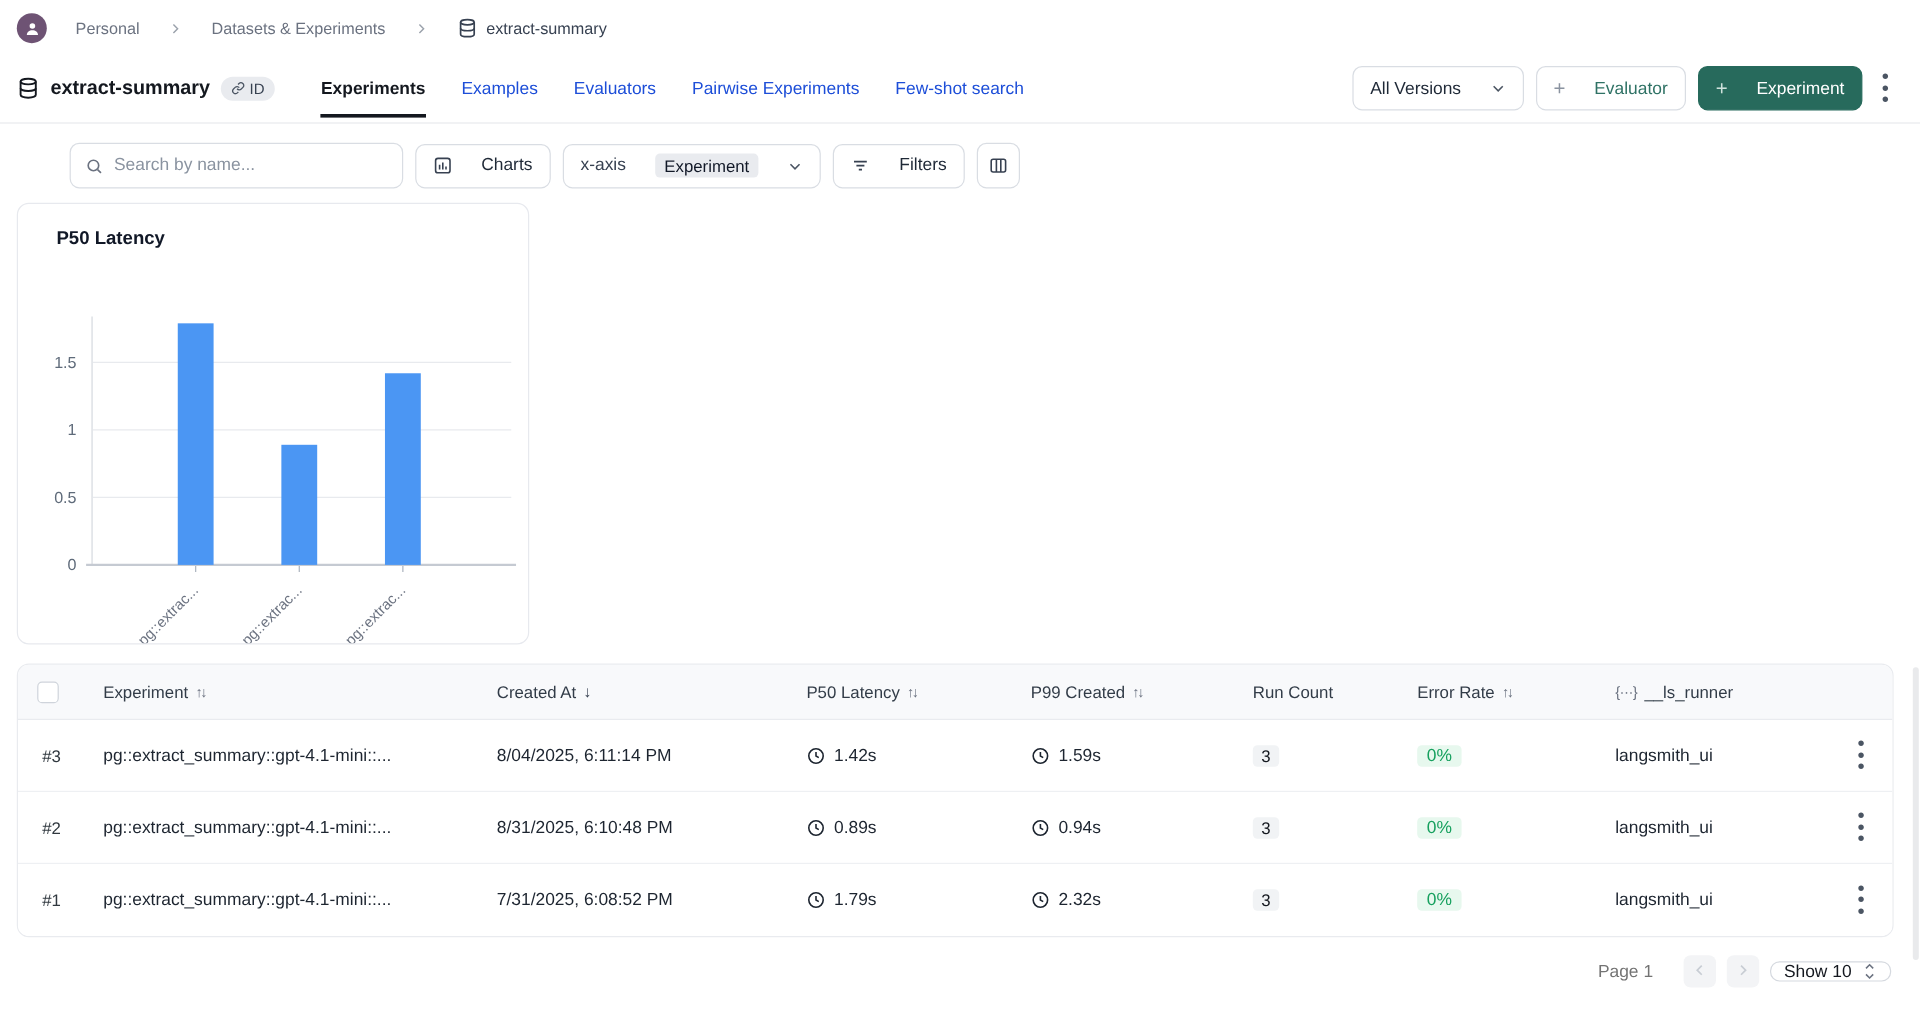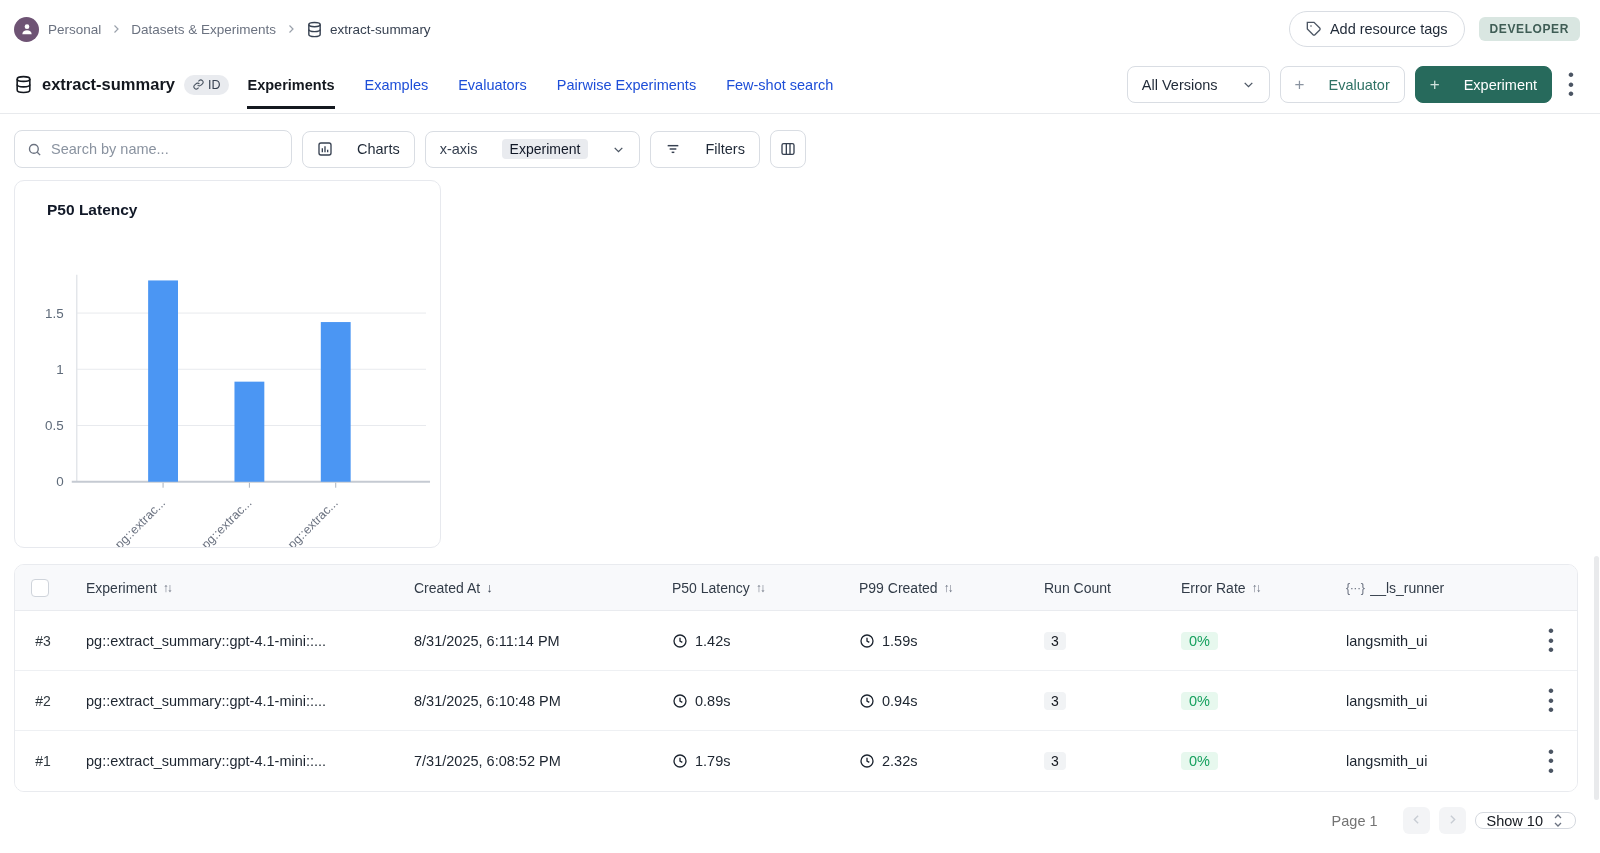--- a/index.html
+++ b/index.html
@@ -4,49 +4,49 @@
 <style>
   * { margin:0; padding:0; box-sizing:border-box; }
   html,body { width:1600px; height:853px; background:#fff; overflow:hidden;
     font-family:"Liberation Sans", sans-serif; color:#1d2530; }
   body { position:relative; }
   svg { display:block; }
   svg text { font-family:"Liberation Sans", sans-serif; }
 
   
   .topbar { display:flex; justify-content:space-between; align-items:center; padding:11px 20px 9px 14px; }
-  .crumbs { display:flex; align-items:center; gap:9px; font-size:13.5px; color:#6b7280; }
+  .crumbs { display:flex; align-items:center; gap:24px; font-size:13.5px; color:#6b7280; }
   .avatar { width:25px; height:25px; border-radius:50%; background:#6e5374; display:flex; align-items:center; justify-content:center; }
   .crumb-sep { color:#9aa1ab; display:flex; }
   .crumb-current { color:#374151; display:flex; align-items:center; gap:7px; }
   .topbar-right { display:flex; align-items:center; gap:14px; }
   .pill-btn { display:flex; align-items:center; gap:8px; height:36px; padding:0 16px; border:1px solid #d9dde3; border-radius:18px; background:#fff; font-size:14.5px; color:#1f2937; cursor:pointer; }
   .dev-badge { background:#d9e6e1; color:#3f5d55; font-size:12px; font-weight:bold; letter-spacing:.6px; padding:5px 11px; border-radius:6px; }
 
   
   .titlebar { display:flex; align-items:center; justify-content:space-between; padding:0 20px 0 14px; height:58px; border-bottom:1px solid #e8eaed; }
   .titlebar-left { display:flex; align-items:center; }
   .title-group { display:flex; align-items:center; gap:9px; }
   .page-title { font-size:16.5px; font-weight:bold; color:#14181f; }
   .id-chip { display:flex; align-items:center; gap:4px; background:#e9ebef; border-radius:12px; padding:3px 9px; font-size:12.5px; color:#374151; cursor:pointer; }
-  .tabs { display:flex; align-items:center; gap:30px; margin-left:18px; }
+  .tabs { display:flex; align-items:center; gap:30px; margin-left:38px; }
   .tab { font-size:14.5px; color:#1d4ed8; padding:8px 0; position:relative; cursor:pointer; white-space:nowrap; }
   .tab.active { font-weight:bold; color:#14181f; }
   .tab.active::after { content:""; position:absolute; left:0; right:0; bottom:-8px; height:2.5px; background:#14181f; }
   .titlebar-right { display:flex; align-items:center; gap:10px; }
   .btn { display:flex; align-items:center; gap:24px; height:37px; padding:0 14px; background:#fff; border:1px solid #d9dde3; border-radius:8px; font-size:14.5px; color:#1f2937; cursor:pointer; }
   .btn .plus { font-size:17px; color:#8a93a0; line-height:1; }
   .btn-evaluator { color:#2f7265; }
   .btn-primary { background:#276a5c; border-color:#276a5c; color:#fff; }
   .btn-primary .plus { color:#cfe2dc; }
   .kebab { color:#4b5563; font-size:17px; letter-spacing:0; cursor:pointer; padding:4px 6px; line-height:0.55; text-align:center; }
   .kebab span { display:block; }
 
   
-  .toolbar { display:flex; align-items:center; gap:10px; padding:16px 20px 0 14px; }
+  .toolbar { display:flex; align-items:center; gap:10px; padding:16px 20px 0 14px;margin-left:44px; }
   .search-box { display:flex; align-items:center; gap:9px; width:278px; height:38px; border:1px solid #d9dde3; border-radius:8px; padding:0 12px; background:#fff; }
   .search-box input { border:none; outline:none; flex:1; font-size:14.5px; font-family:"Liberation Sans",sans-serif; color:#111827; background:transparent; }
   .search-box input::placeholder { color:#8a93a0; }
   .chip { background:#e9ebef; border-radius:4px; padding:2px 8px; font-size:14px; color:#111827; }
   .icon-btn { width:36px; height:38px; display:flex; align-items:center; justify-content:center; border:1px solid #d9dde3; border-radius:8px; background:#fff; cursor:pointer; }
   .muted-label { color:#374151; }
 
   
   .chart-card { margin:12px 0 0 14px; width:427px; height:368px; border:1px solid #e7e9ee; border-radius:10px; background:#fff; overflow:hidden; }
   .chart-title { font-size:15.5px; font-weight:bold; color:#111827; margin:20px 0 0 32px; }
@@ -103,30 +103,20 @@
         </svg>
       </span>
     <span class="crumb-current">
       <svg width="17" height="17" viewBox="0 0 24 24" fill="none" stroke="#374151" stroke-width="2">
           <ellipse cx="12" cy="5" rx="8" ry="3"></ellipse>
           <path d="M4 5v14c0 1.7 3.6 3 8 3s8-1.3 8-3V5"></path>
           <path d="M4 12c0 1.7 3.6 3 8 3s8-1.3 8-3"></path>
         </svg>
       <span>extract-summary</span>
     </span>
-  </div>
-  <div class="topbar-right">
-    <button class="pill-btn">
-      <svg width="16" height="16" viewBox="0 0 24 24" fill="none" stroke="#4b5563" stroke-width="2">
-          <path d="M20.59 13.41l-7.17 7.17a2 2 0 0 1-2.83 0L2 12V2h10l8.59 8.59a2 2 0 0 1 0 2.83z"></path>
-          <circle cx="7.5" cy="7.5" r="1.2" fill="#4b5563" stroke="none"></circle>
-        </svg>
-      <span>Add resource tags</span>
-    </button>
-    <span class="dev-badge">DEVELOPER</span>
   </div>
 </div>
 
 <div class="titlebar">
   <div class="titlebar-left">
     <div class="title-group">
       <svg width="19" height="19" viewBox="0 0 24 24" fill="none" stroke="#14181f" stroke-width="2">
           <ellipse cx="12" cy="5" rx="8" ry="3"></ellipse>
           <path d="M4 5v14c0 1.7 3.6 3 8 3s8-1.3 8-3V5"></path>
           <path d="M4 12c0 1.7 3.6 3 8 3s8-1.3 8-3"></path>
@@ -267,21 +257,21 @@
     <div class="th">
       <span class="brace-glyph">{···}</span>
       <span>__ls_runner</span>
     </div>
     <div class="th"></div>
   </div>
 
   <div class="trow tbody-row">
     <div class="td td-num">#3</div>
     <div class="td td-exp">pg::extract_summary::gpt-4.1-mini::...</div>
-    <div class="td">8/31/2025, 6:11:14 PM</div>
+    <div class="td">8/04/2025, 6:11:14 PM</div>
     <div class="td">
         <svg width="16" height="16" viewBox="0 0 24 24" fill="none" stroke="#1d2530" stroke-width="2">
           <circle cx="12" cy="12" r="9"></circle>
           <polyline points="12 7 12 12 15.5 14"></polyline>
         </svg>
         <span>1.42s</span>
       </div>
     <div class="td">
         <svg width="16" height="16" viewBox="0 0 24 24" fill="none" stroke="#1d2530" stroke-width="2">
           <circle cx="12" cy="12" r="9"></circle>

